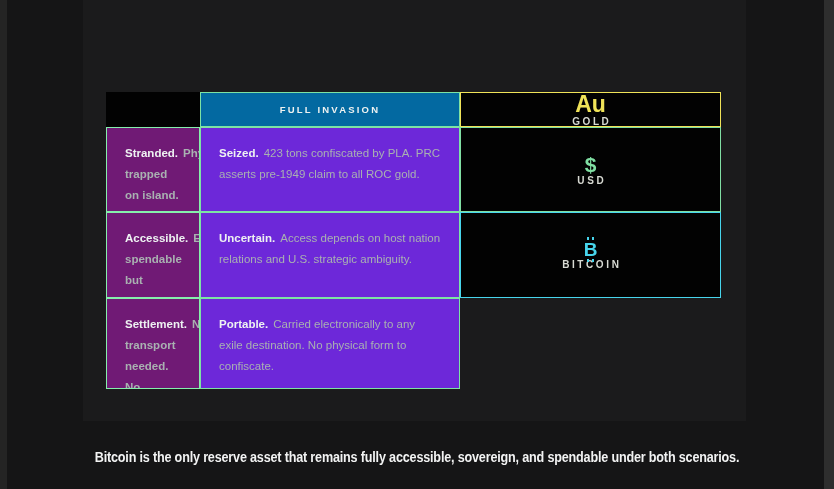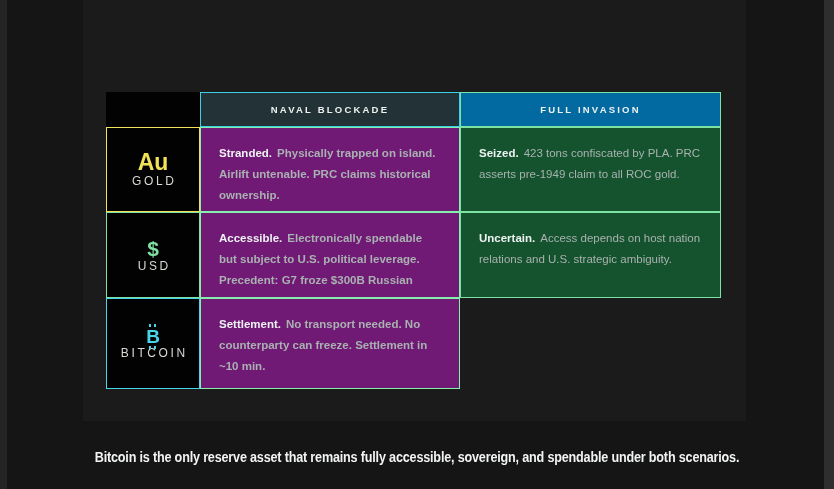--- a/index.html
+++ b/index.html
@@ -41,21 +41,21 @@
   }
   .head.naval    { background:#233236; border:1px solid #3ed0e6; }
   .head.invasion { background:#0369a1; border:1px solid #7de3a4; }
 
   .body-cell {
     padding:15px 18px 0 18px;
     font-size:11.5px; line-height:21px; color:#a9b1b1;
   }
   .body-cell b { color:#eef2f2; margin-right:5px; }
   .body-cell.naval    { background:#701a75; border:1px solid #86efac;font-weight:bold; }
-  .body-cell.invasion { background:#14532d; border:1px solid #7de3a4; }
+  .body-cell.invasion { background:#6d28d9; border:1px solid #7de3a4; }
 
   .asset {
     background:#020202;
     display:flex; flex-direction:column;
     align-items:center; justify-content:center;
   }
   .asset.gold { border:1px solid #f0e358; }
   .asset.usd  { border:1px solid #80dfa3; }
   .asset.btc  { border:1px solid #47d5ec; }
 
@@ -66,21 +66,21 @@
   
   .btc .sym::before, .btc .sym::after {
     content:""; position:absolute; left:3px;
     width:2px; height:3px; background:currentColor;
     box-shadow:5px 0 0 currentColor;
   }
   .btc .sym::before { top:-3px; }
   .btc .sym::after  { bottom:-3px; }
 
   .asset-label {
-    font-size:12px; font-weight:normal; letter-spacing:2.6px;
+    font-size:10px; font-weight:bold; letter-spacing:2.6px;
     color:#d8dad3; text-transform:uppercase;
     padding-left:2.6px; 
   }
 
   .caption {
     position:absolute; top:449px; left:0; width:100%;
     text-align:center;
     color:#f2f3f3; font-size:14px; font-weight:bold;
     letter-spacing:-0.2px;
     transform:scaleX(0.9);
@@ -92,23 +92,20 @@
 <body>
 
 <div class="edge-strip edge-left"></div>
 <div class="edge-strip edge-right"></div>
 
 <div class="panel">
 
   <div class="asset-table">
 
     <div class="cell corner"></div>
-    <div class="cell head naval">
-      <span>NAVAL BLOCKADE</span>
-    </div>
     <div class="cell head invasion">
       <span>FULL INVASION</span>
     </div>
 
     <div class="cell asset gold">
       <div class="sym">Au</div>
       <div class="asset-label">GOLD</div>
     </div>
     <div class="cell body-cell naval">
       <b>Stranded.</b><span>Physically trapped on island. Airlift untenable. PRC claims historical ownership.</span>
@@ -128,17 +125,20 @@
       <b>Uncertain.</b><span>Access depends on host nation relations and U.S. strategic ambiguity.</span>
     </div>
 
     <div class="cell asset btc">
       <div class="sym">B</div>
       <div class="asset-label">BITCOIN</div>
     </div>
     <div class="cell body-cell naval">
       <b>Settlement.</b><span>No transport needed. No counterparty can freeze. Settlement in ~10 min.</span>
     </div>
+    <div class="cell body-cell invasion">
+      <b>Portable.</b><span>Carried electronically to any exile destination. No physical form to confiscate.</span>
+    </div>
 
   </div>
 </div>
 
 <div class="caption">Bitcoin is the only reserve asset that remains fully accessible, sovereign, and spendable under both scenarios.</div>
 
 </body></html>

